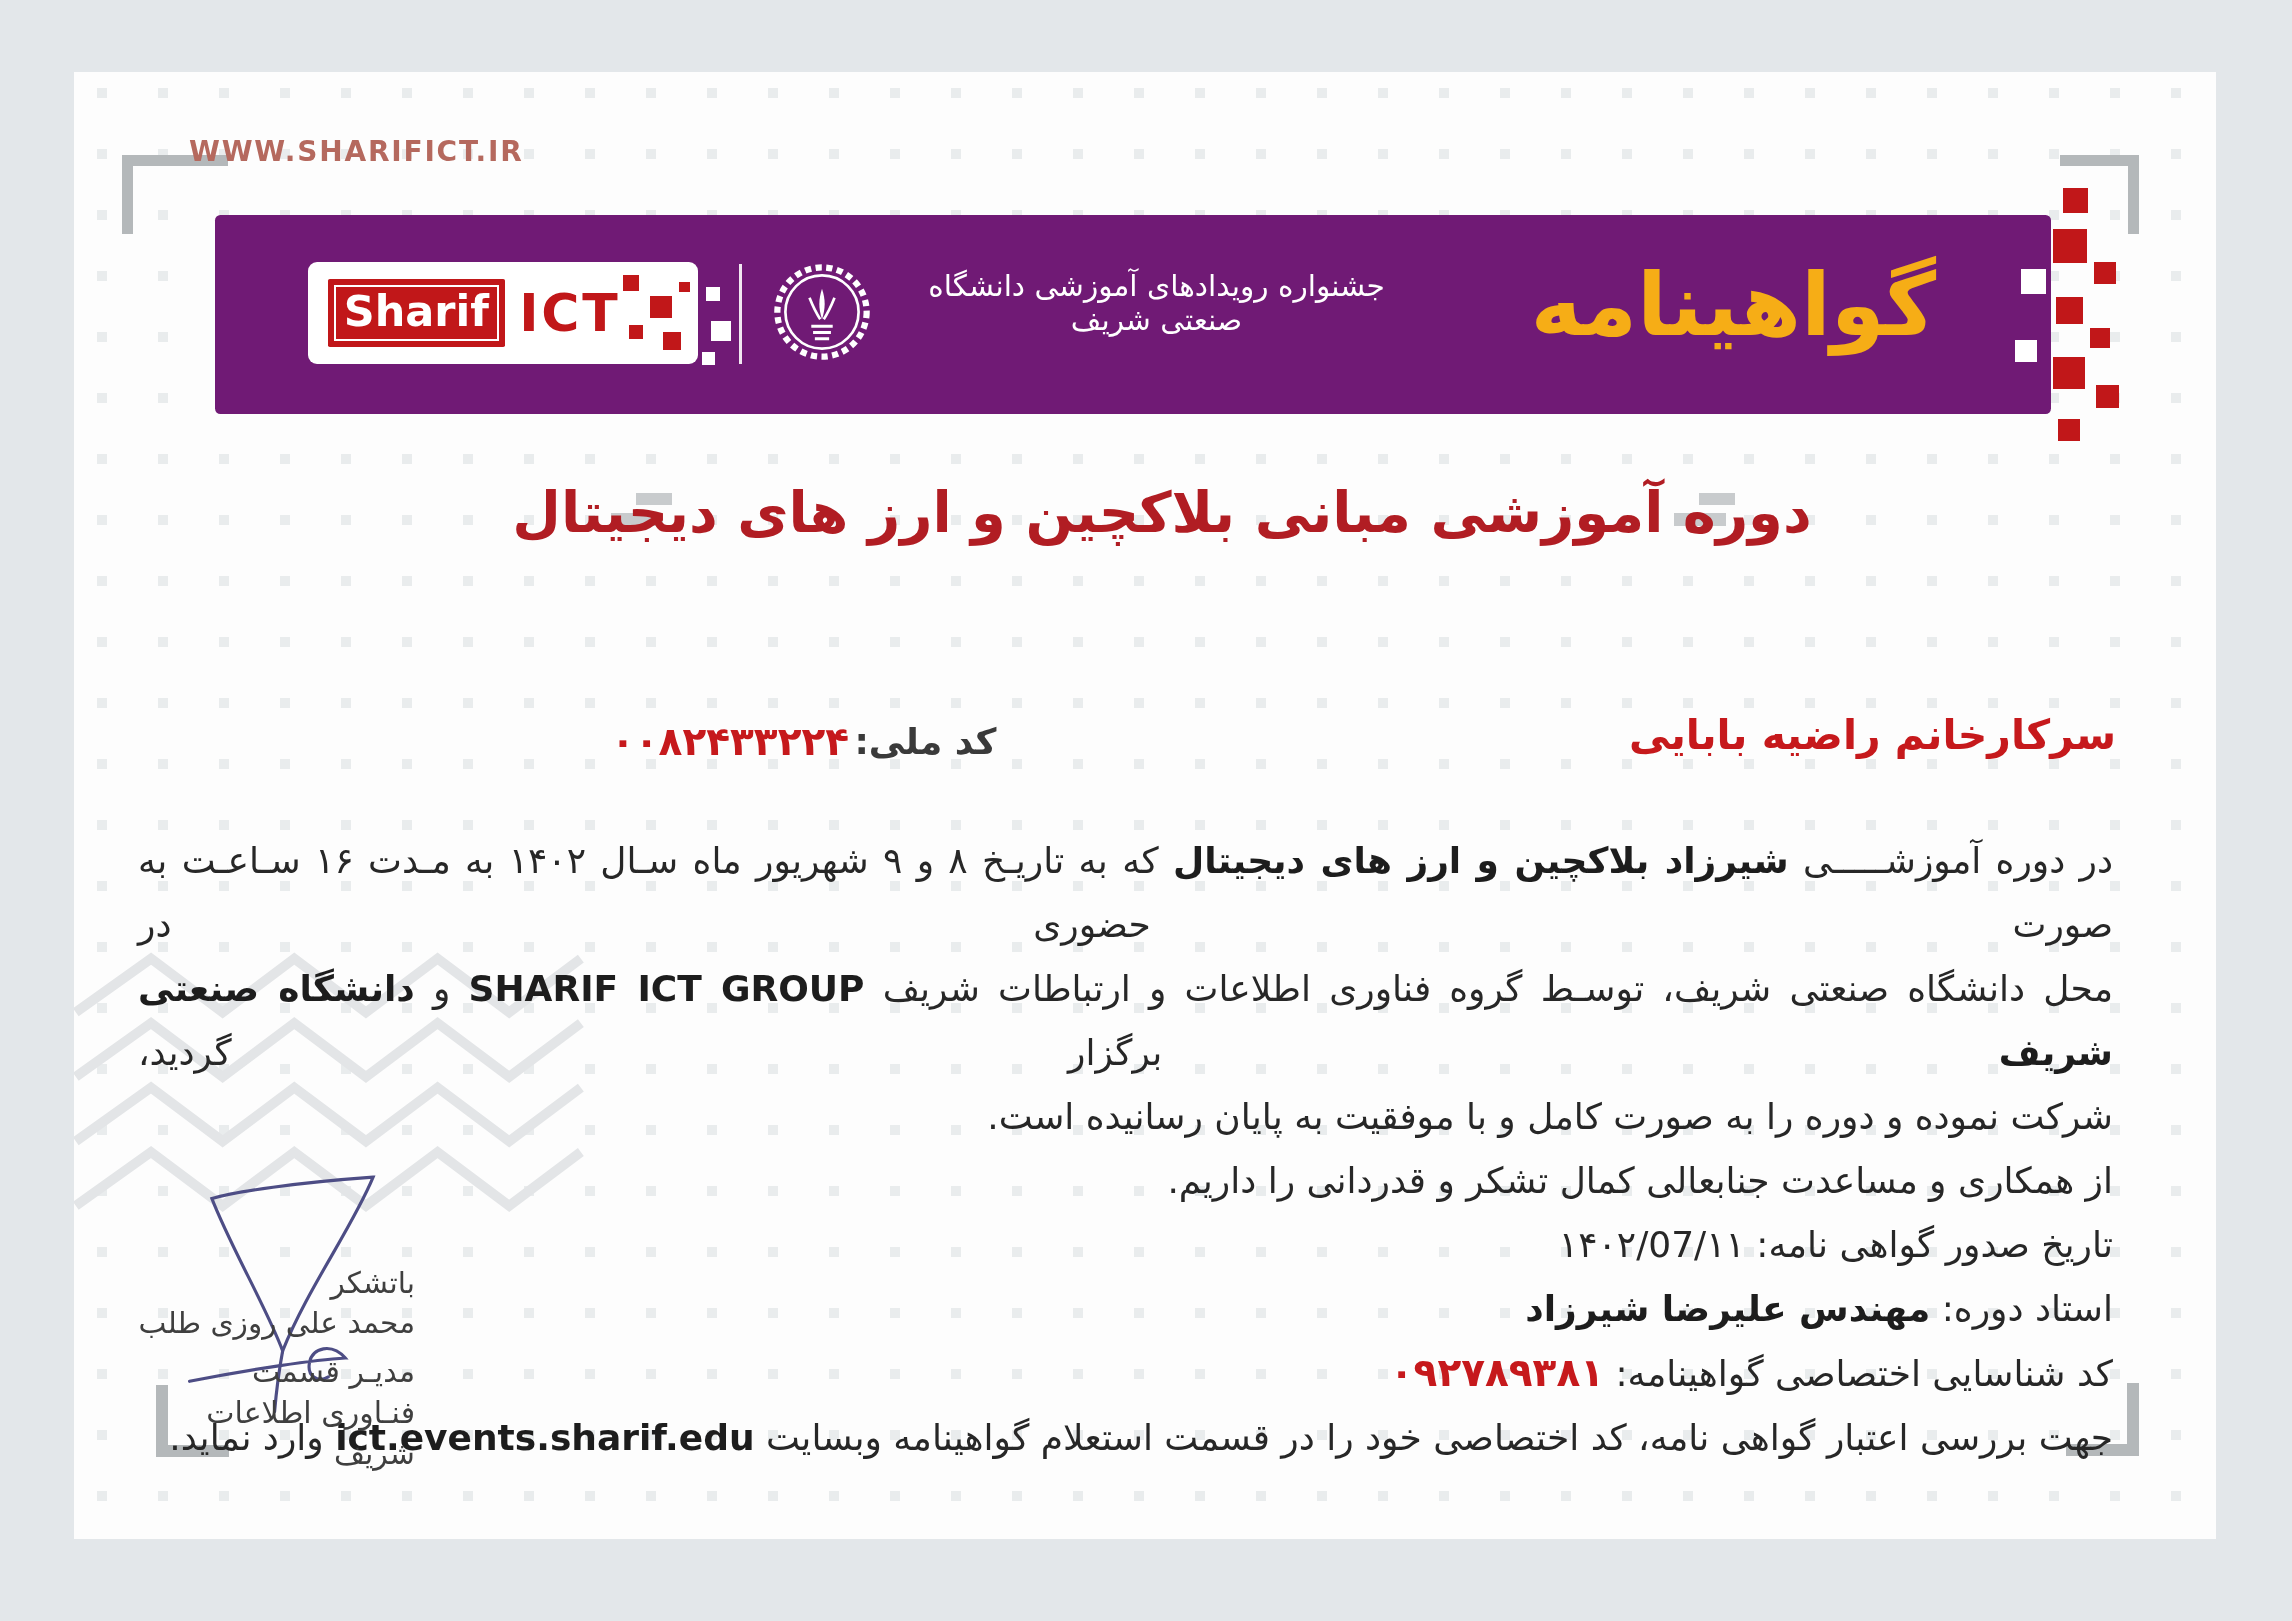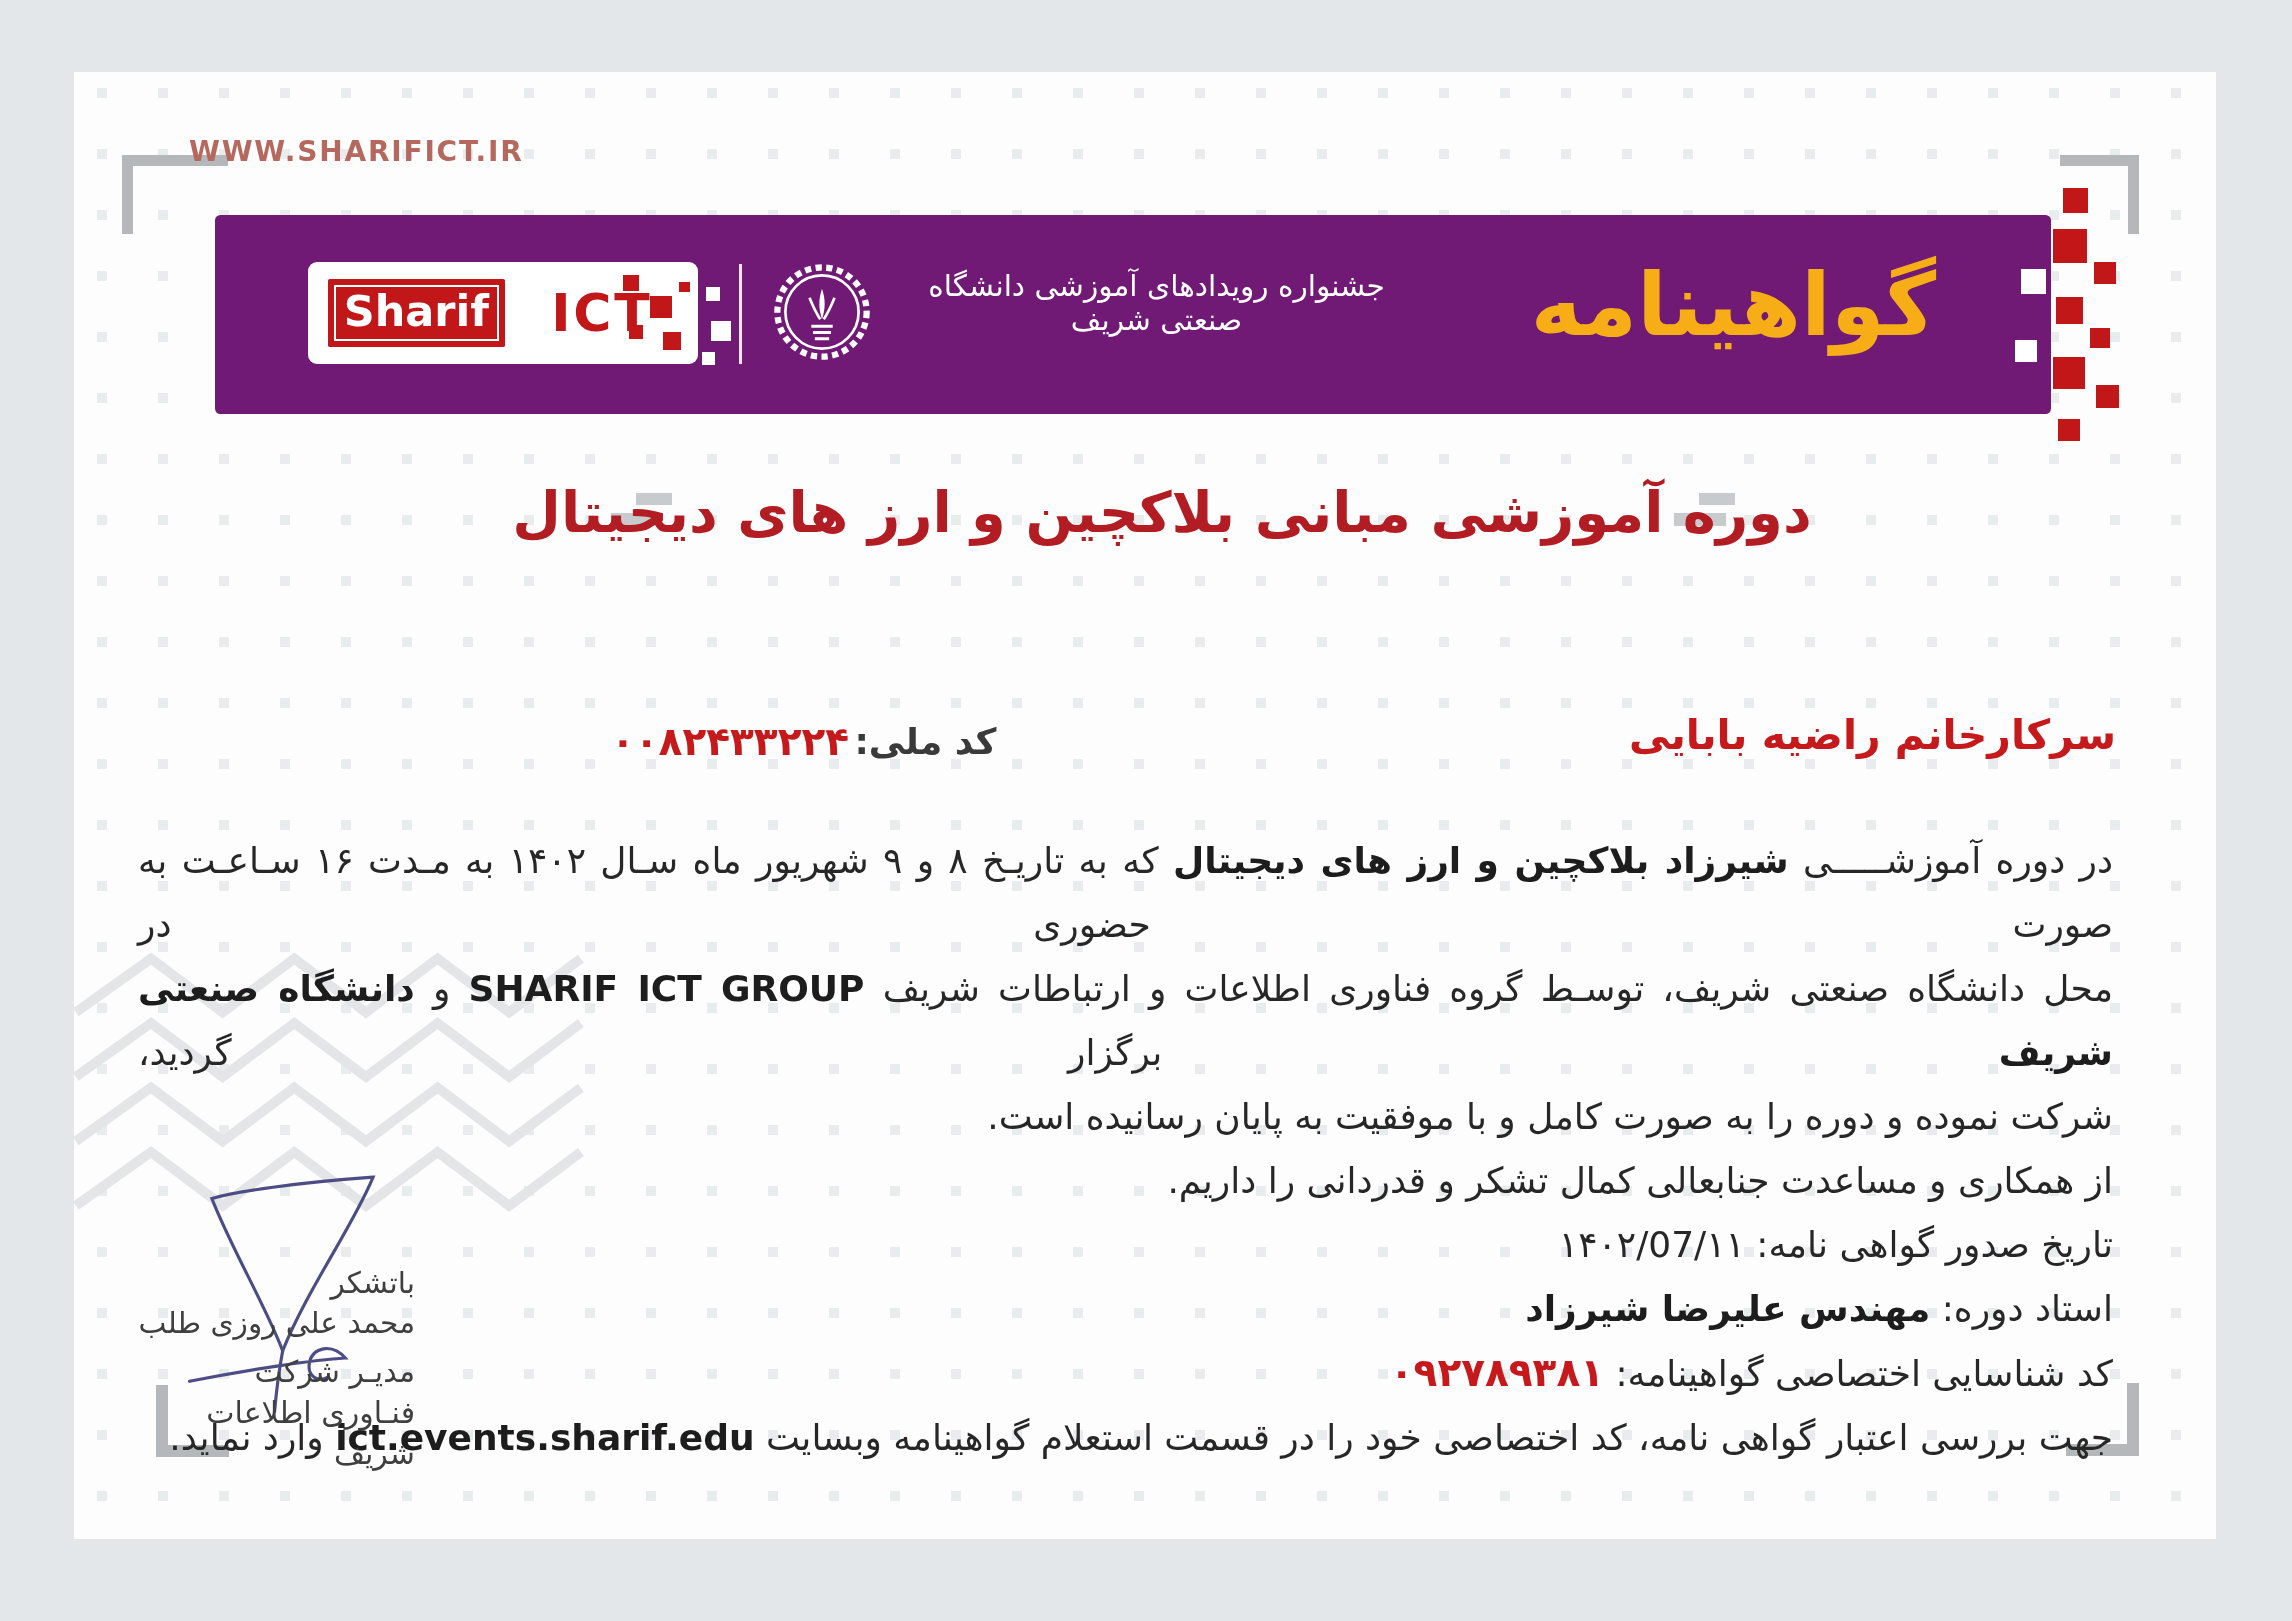--- a/index.html
+++ b/index.html
@@ -38,21 +38,21 @@
   }
   .logo-box{
     position:absolute;left:93px;top:47px;width:390px;height:102px;
     background:#fff;border-radius:9px;
     display:flex;align-items:center;gap:14.3px;padding-left:19.7px;box-sizing:border-box;
   }
   .sharif-chip{
     background:#c11719;color:#fff;font-weight:bold;font-size:43px;
     padding:7.2px 16px 10.7px 16px;outline:2.7px solid #fff;outline-offset:-8px;border-radius:1.8px;
   }
-  .ict-word{color:#c11719;font-size:52px;font-weight:800;letter-spacing:2.7px;margin-left:32px;}
+  .ict-word{color:#c11719;font-size:52px;font-weight:800;letter-spacing:2.7px;}
   .px{position:absolute;background:#c11719;}
   .px-w{position:absolute;background:#fff;}
   .sep{position:absolute;left:524px;top:49px;width:2.7px;height:100px;background:rgba(255,255,255,.9);}
   .seal{position:absolute;left:557px;top:47px;}
   .uni-text{position:absolute;left:679px;top:54px;width:525px;text-align:center;color:#fff;}
   .uni-fa{font-size:29.6px;margin-bottom:19px;direction:rtl;}
   .uni-en{font-size:26px;letter-spacing:3.1px;}
   .gold-word{
     position:absolute;right:115px;top:39px;
     font-size:87px;font-weight:bold;color:#f6ad16;direction:rtl;
@@ -193,18 +193,18 @@
     <div><span>استاد دوره: </span><b>مهندس علیرضا شیرزاد</b></div>
     <div><span>کد شناسایی اختصاصی گواهینامه: </span><span class="code-red">۰۹۲۷۸۹۳۸۱</span></div>
     <div><span>جهت بررسی اعتبار گواهی نامه، کد اختصاصی خود را در قسمت استعلام گواهینامه وبسایت </span><b>ict.events.sharif.edu</b><span> وارد نماید.</span></div>
   </div>
 
   <div class="sig-block sig-b1">
     <div>باتشکر</div>
     <div>محمد علی روزی طلب</div>
   </div>
   <div class="sig-block sig-b2">
-    <div>مدیـر شرکت</div>
+    <div>مدیـر قسمت</div>
     <div>فنـاوری اطلاعات شریف</div>
   </div>
 
 </div>
 
 
 </body></html>

